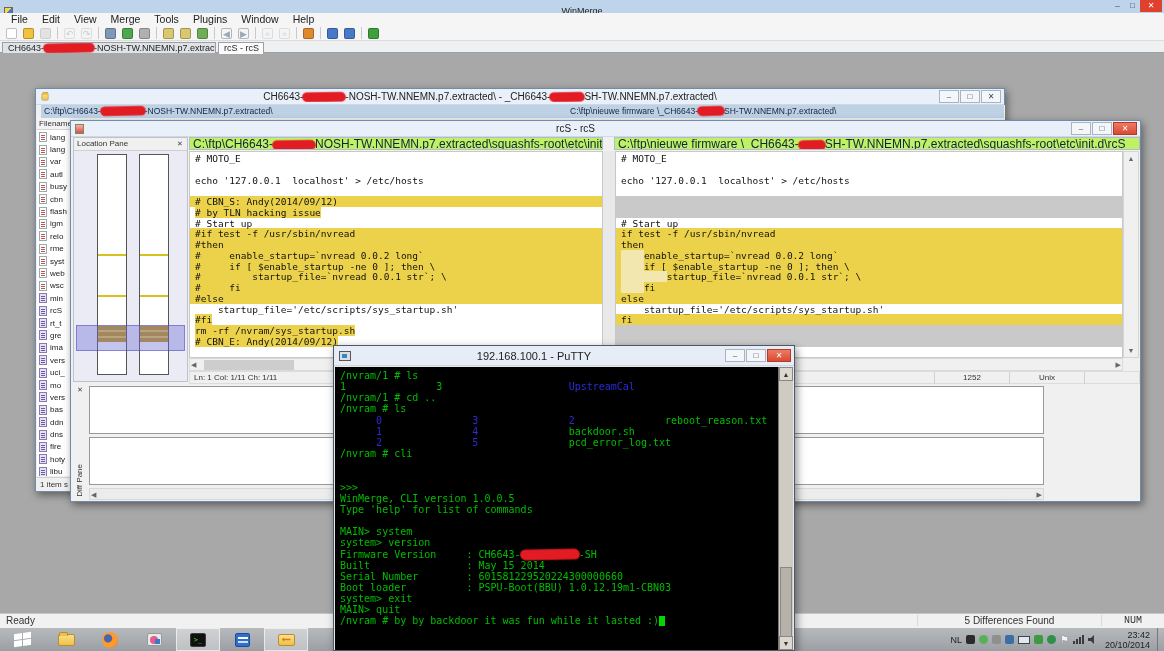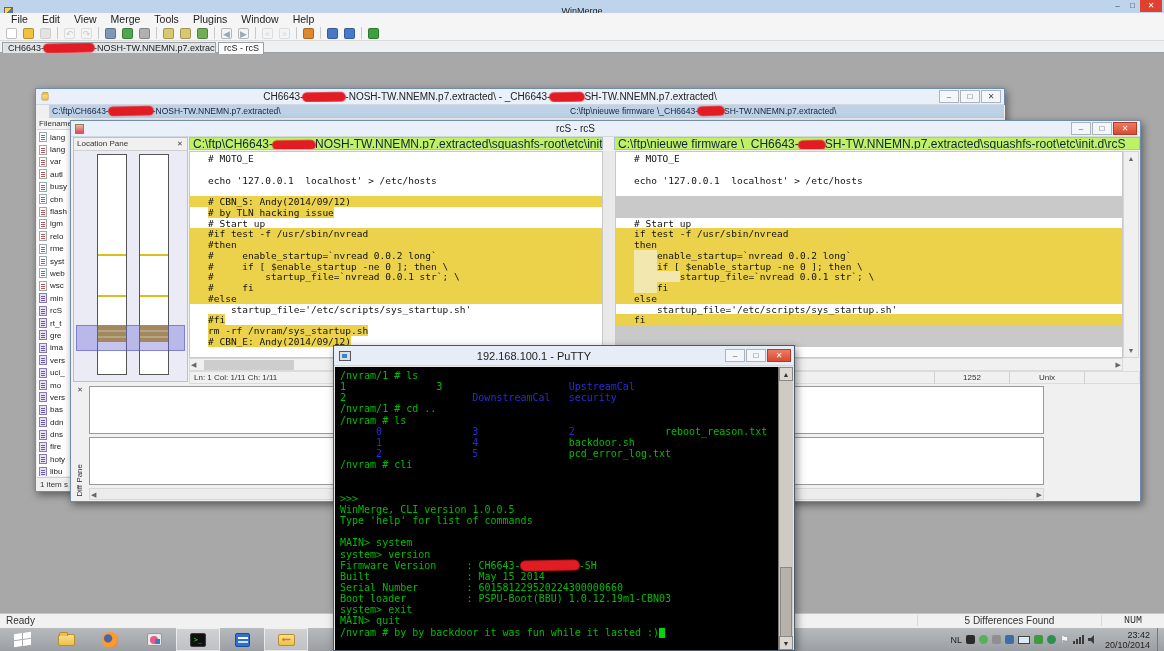--- a/index.html
+++ b/index.html
@@ -69,21 +69,21 @@
   .wtitle .ttext{position:absolute;left:30px;right:90px;text-align:center;white-space:nowrap;overflow:hidden;}
   .wicon{width:10px;height:10px;margin-left:4px;}
   .wbtns{position:absolute;right:3px;top:1px;display:flex;gap:1px;}
   .wbtn{width:20px;height:13px;border:1px solid #aab4c0;background:#f4f7fa;font-size:8px;line-height:12px;text-align:center;color:#445;}
   .wbtn.close-red{background:linear-gradient(#ef7a62,#d94a32);color:#fff;border-color:#b23a26;width:24px;}
 
   
   #fwin{left:35px;top:88px;width:970px;height:404px;}
   .pathbar{position:absolute;top:16px;height:13px;background:#bed2e6;border-right:1px solid #f0f0f0;
     font-size:8.5px;line-height:13px;color:#14233c;padding-left:3px;white-space:nowrap;overflow:hidden;}
-  #fpath-left{left:13px;width:484px;}
+  #fpath-left{left:5px;width:484px;}
   #fpath-right{left:486px;width:483px;padding-left:48px;}
   #fbody{position:absolute;left:1px;top:29px;width:968px;bottom:15px;background:#fff;}
   #fcolhdr{position:absolute;left:0;top:0;width:100%;height:12px;background:#f3f3f3;border-bottom:1px solid #d5d5d5;
     font-size:8px;line-height:12px;color:#333;padding-left:2px;}
   #file-list{position:absolute;left:0;top:13px;width:100%;bottom:0;overflow:hidden;}
   .file-row{height:12.4px;display:flex;align-items:center;font-size:8px;color:#222;white-space:nowrap;}
   .fi{width:8px;height:10px;margin:0 3px 0 2px;flex:none;border:1px solid #9aa;background:#fff;position:relative;}
   .fi:after{content:'';position:absolute;left:1px;top:2px;right:1px;height:1px;background:#b55;box-shadow:0 2px 0 #b55,0 4px 0 #b55;}
   .fi-scr{background:#e7e2f2;border-color:#867ab0;}
   .fi-scr:after{background:#6a5aa8;box-shadow:0 2px 0 #6a5aa8,0 4px 0 #6a5aa8;}
@@ -102,21 +102,21 @@
   #locview{position:absolute;left:2px;right:2px;top:187px;height:26px;background:rgba(108,108,216,.4);border:1px solid rgba(70,70,180,.5);}
 
   .filehdr{position:absolute;top:16px;height:13px;background:#bef264;font-size:12px;line-height:13px;color:#14233c;
     padding-left:3px;white-space:nowrap;overflow:hidden;border:1px solid #aebdd0;}
   #fh-left{left:118px;width:414px;}
   #fh-right{left:543px;width:526px;}
   .codepane{position:absolute;top:30px;height:207px;background:#fff;border:1px solid #c8c8c8;overflow:hidden;padding-top:1px;}
   #code-left{left:118px;width:414px;}
   #code-right{left:544px;width:508px;}
   #code-div{position:absolute;left:532px;top:30px;width:12px;height:207px;background:#e9e9e9;}
-  .cl{height:10.75px;line-height:10.75px;font:9.5px "DejaVu Sans Mono",monospace;white-space:pre;color:#111;padding-left:18px;}
+  .cl{height:10.75px;line-height:10.75px;font:9.5px "DejaVu Sans Mono",monospace;white-space:pre;color:#111;padding-left:5px;}
   .cl-hl{background:#ecd24a;}
   .cl-gap{background:#c9c9c9;}
   .cl-inline{background:#ecd24a;}
   .cl-lead{background:#f2e7ae;}
   .vscroll{position:absolute;left:1052px;top:30px;width:16px;height:207px;background:#f0f0f0;border:1px solid #d5d5d5;}
   .sb-arrow{position:absolute;left:0;width:14px;height:13px;font-size:7px;line-height:13px;text-align:center;color:#666;background:#f0f0f0;}
   .hscroll{position:absolute;top:237px;height:13px;background:#f0f0f0;border:1px solid #dadada;font-size:7px;color:#666;}
   #hs-left{left:118px;width:414px;} #hs-right{left:544px;width:508px;}
   .hs-l{position:absolute;left:1px;top:2px;} .hs-r{position:absolute;right:1px;top:2px;}
   .hs-thumb{position:absolute;left:14px;top:1px;width:90px;height:10px;background:#cdcdcd;}
@@ -489,21 +489,20 @@
       <span class="wbtns" style="top:3px;">
         <span class="wbtn">–</span>
         <span class="wbtn">□</span>
         <span class="wbtn close-red">✕</span>
       </span>
     </div>
     <div id="pterm">
       <div id="term-content">
           <div class="tl"><span class="g">/nvram/1 # ls</span></div>
           <div class="tl"><span class="g">1               3               </span><span class="b">UpstreamCal</span></div>
-          <div class="tl"><span class="g">2               </span><span class="b">DownstreamCal   security</span></div>
           <div class="tl"><span class="g">/nvram/1 # cd ..</span></div>
           <div class="tl"><span class="g">/nvram # ls</span></div>
           <div class="tl"><span class="b">0               3               2               </span><span class="g">reboot_reason.txt</span></div>
           <div class="tl"><span class="b">1               4               </span><span class="g">backdoor.sh</span></div>
           <div class="tl"><span class="b">2               5               </span><span class="g">pcd_error_log.txt</span></div>
           <div class="tl"><span class="g">/nvram # cli</span></div>
           <div class="tl"></div>
           <div class="tl"></div>
           <div class="tl"><span class="g">&gt;&gt;&gt;</span></div>
           <div class="tl"><span class="g">WinMerge, CLI version 1.0.0.5</span></div>

